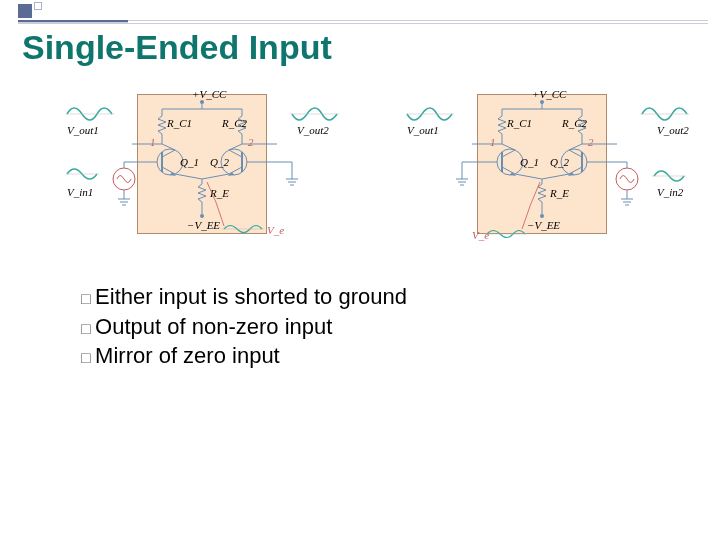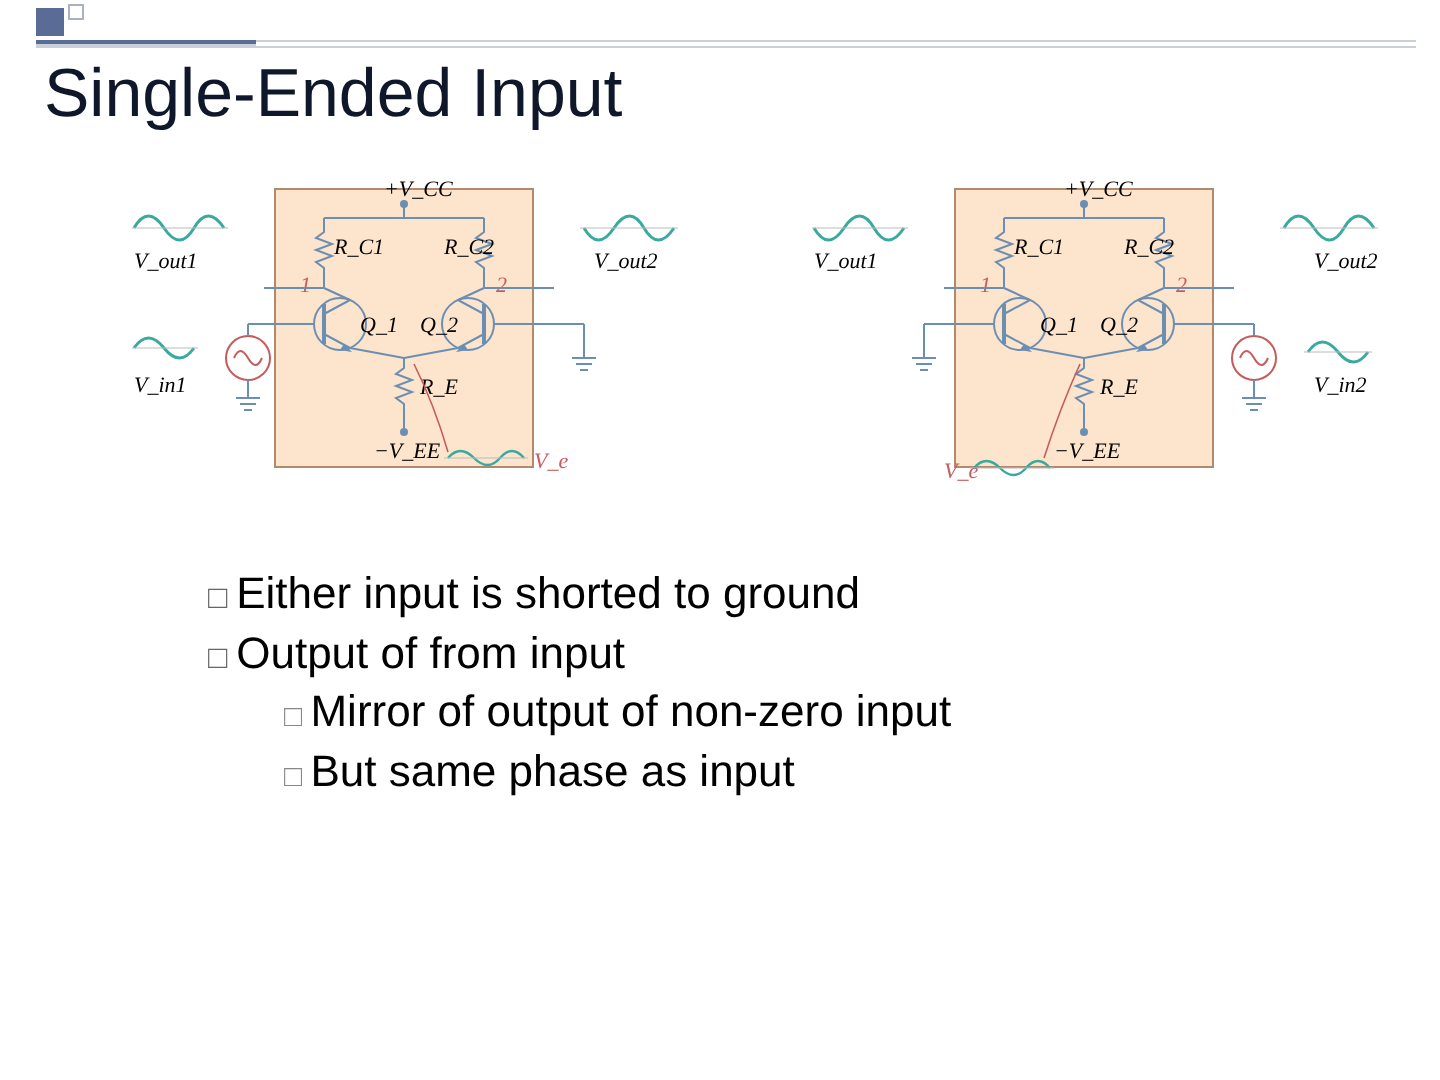--- a/index.html
+++ b/index.html
@@ -45,22 +45,22 @@
     right: 12px;
     height: 4px;
     border-top: 1px solid #c9ced9;
     border-bottom: 1px solid #c9ced9;
   }
   .title {
     position: absolute;
     top: 28px;
     left: 22px;
     font-size: 34px;
-    font-weight: normal;
-    color: #0f172a;
+    font-weight: bold;
+    color: #0f766e;
     text-align: right;
   }
   .diagrams {
     position: absolute;
     top: 84px;
     left: 62px;
     right: 20px;
     height: 180px;
     display: flex;
     gap: 50px;
@@ -84,21 +84,21 @@
   .comp-label {
     font-family: 'Times New Roman', serif;
     font-style: italic;
     font-size: 11px;
     fill: #000;
     color: #000;
   }
   .bullets {
     position: absolute;
     top: 282px;
-    left: 104px;
+    left: 81px;
     right: 30px;
     font-size: 22px;
     line-height: 1.35;
     color: #000;
   }
   .bullets ul { list-style: none; }
   .bullets li::before {
     content: "□ ";
     font-size: 16px;
     color: #666;
@@ -262,23 +262,20 @@
       <text x="70" y="155" class="comp-label" style="fill:#c75b5b;font-style:italic">V_e</text>
       <path d="M138 98 Q128 120 120 145" stroke="#c75b5b" fill="none" stroke-width="0.8"></path>
     </svg>
   </div>
 
 </div>
 
 <div class="bullets">
   <ul>
     <li><span>Either input is shorted to ground</span></li>
+    <li><span>Output of non-zero input</span></li>
   </ul>
   <ul class="sub">
   </ul>
   <ul>
-    <li><span>Output of from input</span></li>
-  </ul>
-  <ul class="sub">
-    <li><span>Mirror of output of non-zero input</span></li>
-    <li><span>But same phase as input</span></li>
+    <li><span>Mirror of zero input</span></li>
   </ul>
 </div>
 
 </body></html>

